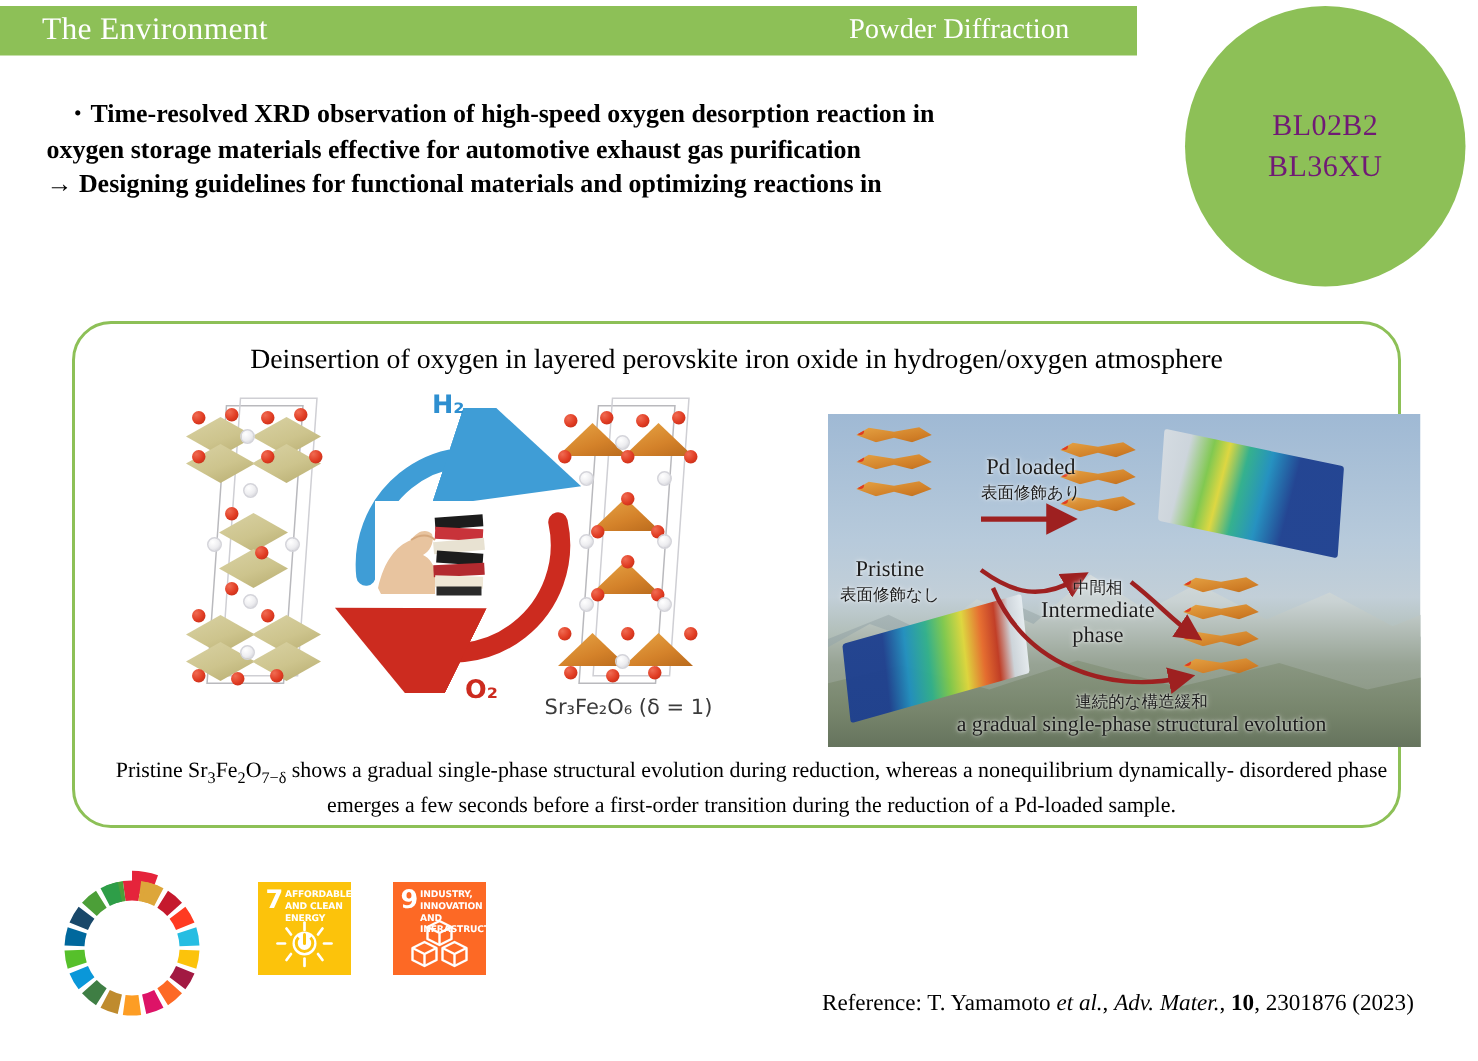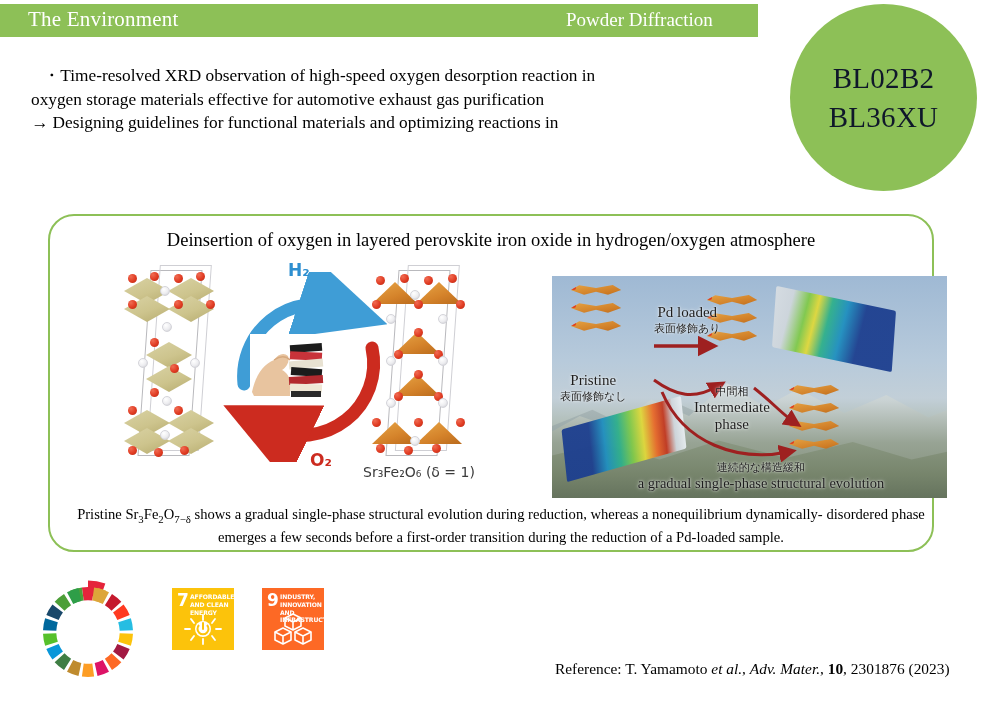--- a/index.html
+++ b/index.html
@@ -46,22 +46,22 @@
     width: 187px; height: 187px;
     border-radius: 50%;
     background: #8dc057;
     display: flex;
     flex-direction: column;
     align-items: center;
     justify-content: center;
     line-height: 1.32;
   }
   #beamline-circle span {
-    font-size: 29px;
-    color: #0f172a;
+    font-size: 20px;
+    color: #701a75;
     letter-spacing: .3px;
   }
 
   
   #intro {
     position: absolute;
     left: 30px; top: 60px;
     width: 730px;
   }
   #intro-head-row {
@@ -78,21 +78,21 @@
   #intro-heading {
     font-size: 21px;
     line-height: 1.18;
   }
   #intro-body {
     margin-top: 4px;
     margin-left: 1px;
     font-size: 17.3px;
     line-height: 1.36;
   }
-  #intro-body .ln { display: block; white-space: nowrap; }
+  #intro-body .ln { display: block; white-space: nowrap; font-weight: bold; }
   #intro-body .ln.first { text-indent: 12px; }
 
   
   #panel {
     position: absolute;
     left: 48px; top: 214px;
     width: 886px; height: 338px;
     border: 2.5px solid #8dc057;
     border-radius: 26px;
     background: #ffffff;
@@ -362,21 +362,20 @@
     left: 0; right: 0; bottom: 4px;
     height: 34px;
   }
 
   
   #reference {
     position: absolute;
     left: 548px; top: 660px;
     font-size: 15.4px;
     white-space: nowrap;
-    margin-left: 7px;
   }
   #reference i { font-style: italic; }
   #reference b { font-weight: bold; }
 </style>
 </head>
 <body>
 
 <div id="header-band"></div>
 <div id="header-title">The Environment</div>
 <div id="header-subtitle">Powder Diffraction</div>

